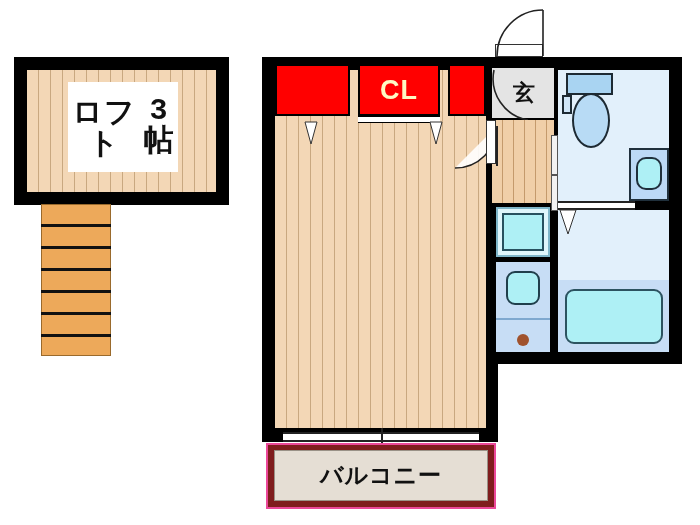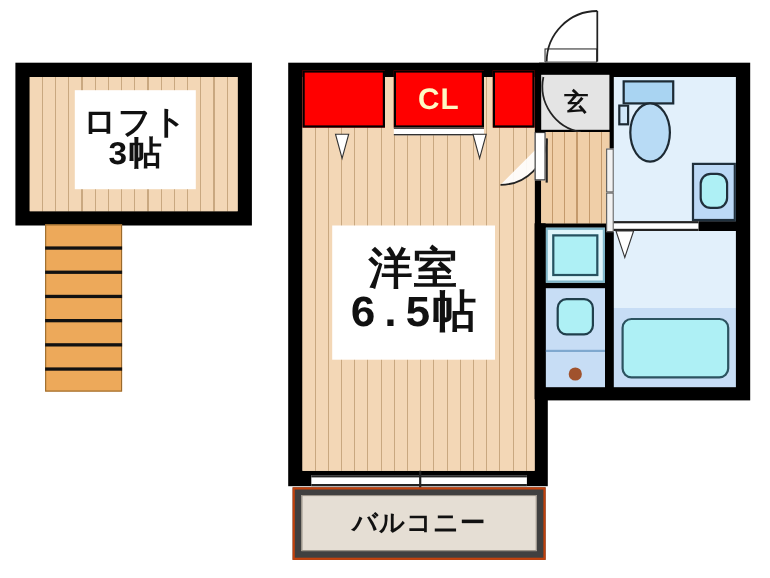--- a/index.html
+++ b/index.html
@@ -63,21 +63,21 @@
     background: #ffffff;
     border-top: 1px solid #000;
     border-bottom: 1px solid #000;
     box-sizing: border-box;
   }
 
   
   .room-label {
     background: #ffffff;
     display: flex;
-    flex-direction: column;
+    flex-direction: row;
     align-items: center;
     justify-content: center;
     color: #111111;
     font-weight: bold;
     line-height: 1.04;
     text-align: center;
   }
   .room-label .l1 { display:block; }
   .room-label .l2 { display:block;font-family:Liberation Mono, monospace; }
   .label-loft { font-size: 30px; letter-spacing: 1px; }
@@ -150,23 +150,23 @@
     border: 2px solid #20303c;
     border-radius: 10px;
   }
   .burner {
     background: #a0522d;
     border-radius: 50%;
   }
 
   
   .balcony-outer {
-    border: 2px solid #c2410c;
-    box-sizing: border-box;
-    background: #404040;
+    border: 2px solid #ec4899;
+    box-sizing: border-box;
+    background: #7f1d1d;
   }
   .balcony-inner {
     border: 1px solid #9a9287;
     box-sizing: border-box;
   }
 
   
   .window-band {
     background: #ffffff;
     border-top: 2px solid #222;
@@ -278,24 +278,20 @@
 
   <div class="abs floor-wet" style="left:496px; top:262px; width:54px; height:90px;"></div>
   <div class="abs sink-basin fx" style="left:506px; top:271px; width:34px; height:34px;"></div>
   <div class="abs" style="left:496px; top:318px; width:54px; height:2px; background:#7fa8cf;"></div>
   <div class="abs burner fx" style="left:517px; top:334px; width:12px; height:12px;"></div>
 
   <div class="abs wall" style="left:486px; top:203px; width:10px; height:160px;"></div>
 
   <div class="abs wall" style="left:554px; top:201px; width:4px; height:0px;"></div>
 
-  <div class="abs room-label label-room" style="left:302px; top:205px; width:148px; height:122px;">
-    <span class="l1">洋室</span>
-    <span class="l2">6.5帖</span>
-  </div>
 
   <div class="abs window-band" style="left:283px; top:432px; width:196px; height:10px;"></div>
   <div class="abs" style="left:381px; top:428px; width:2px; height:18px; background:#222;"></div>
 
   <div class="abs balcony-outer" style="left:266px; top:443px; width:230px; height:66px;">
     <div class="balcony-inner floor-balcony" style="position:absolute; left:6px; top:5px; right:6px; bottom:6px;">
       <div class="label-balcony" style="width:100%; height:100%;">バルコニー</div>
     </div>
   </div>
 

